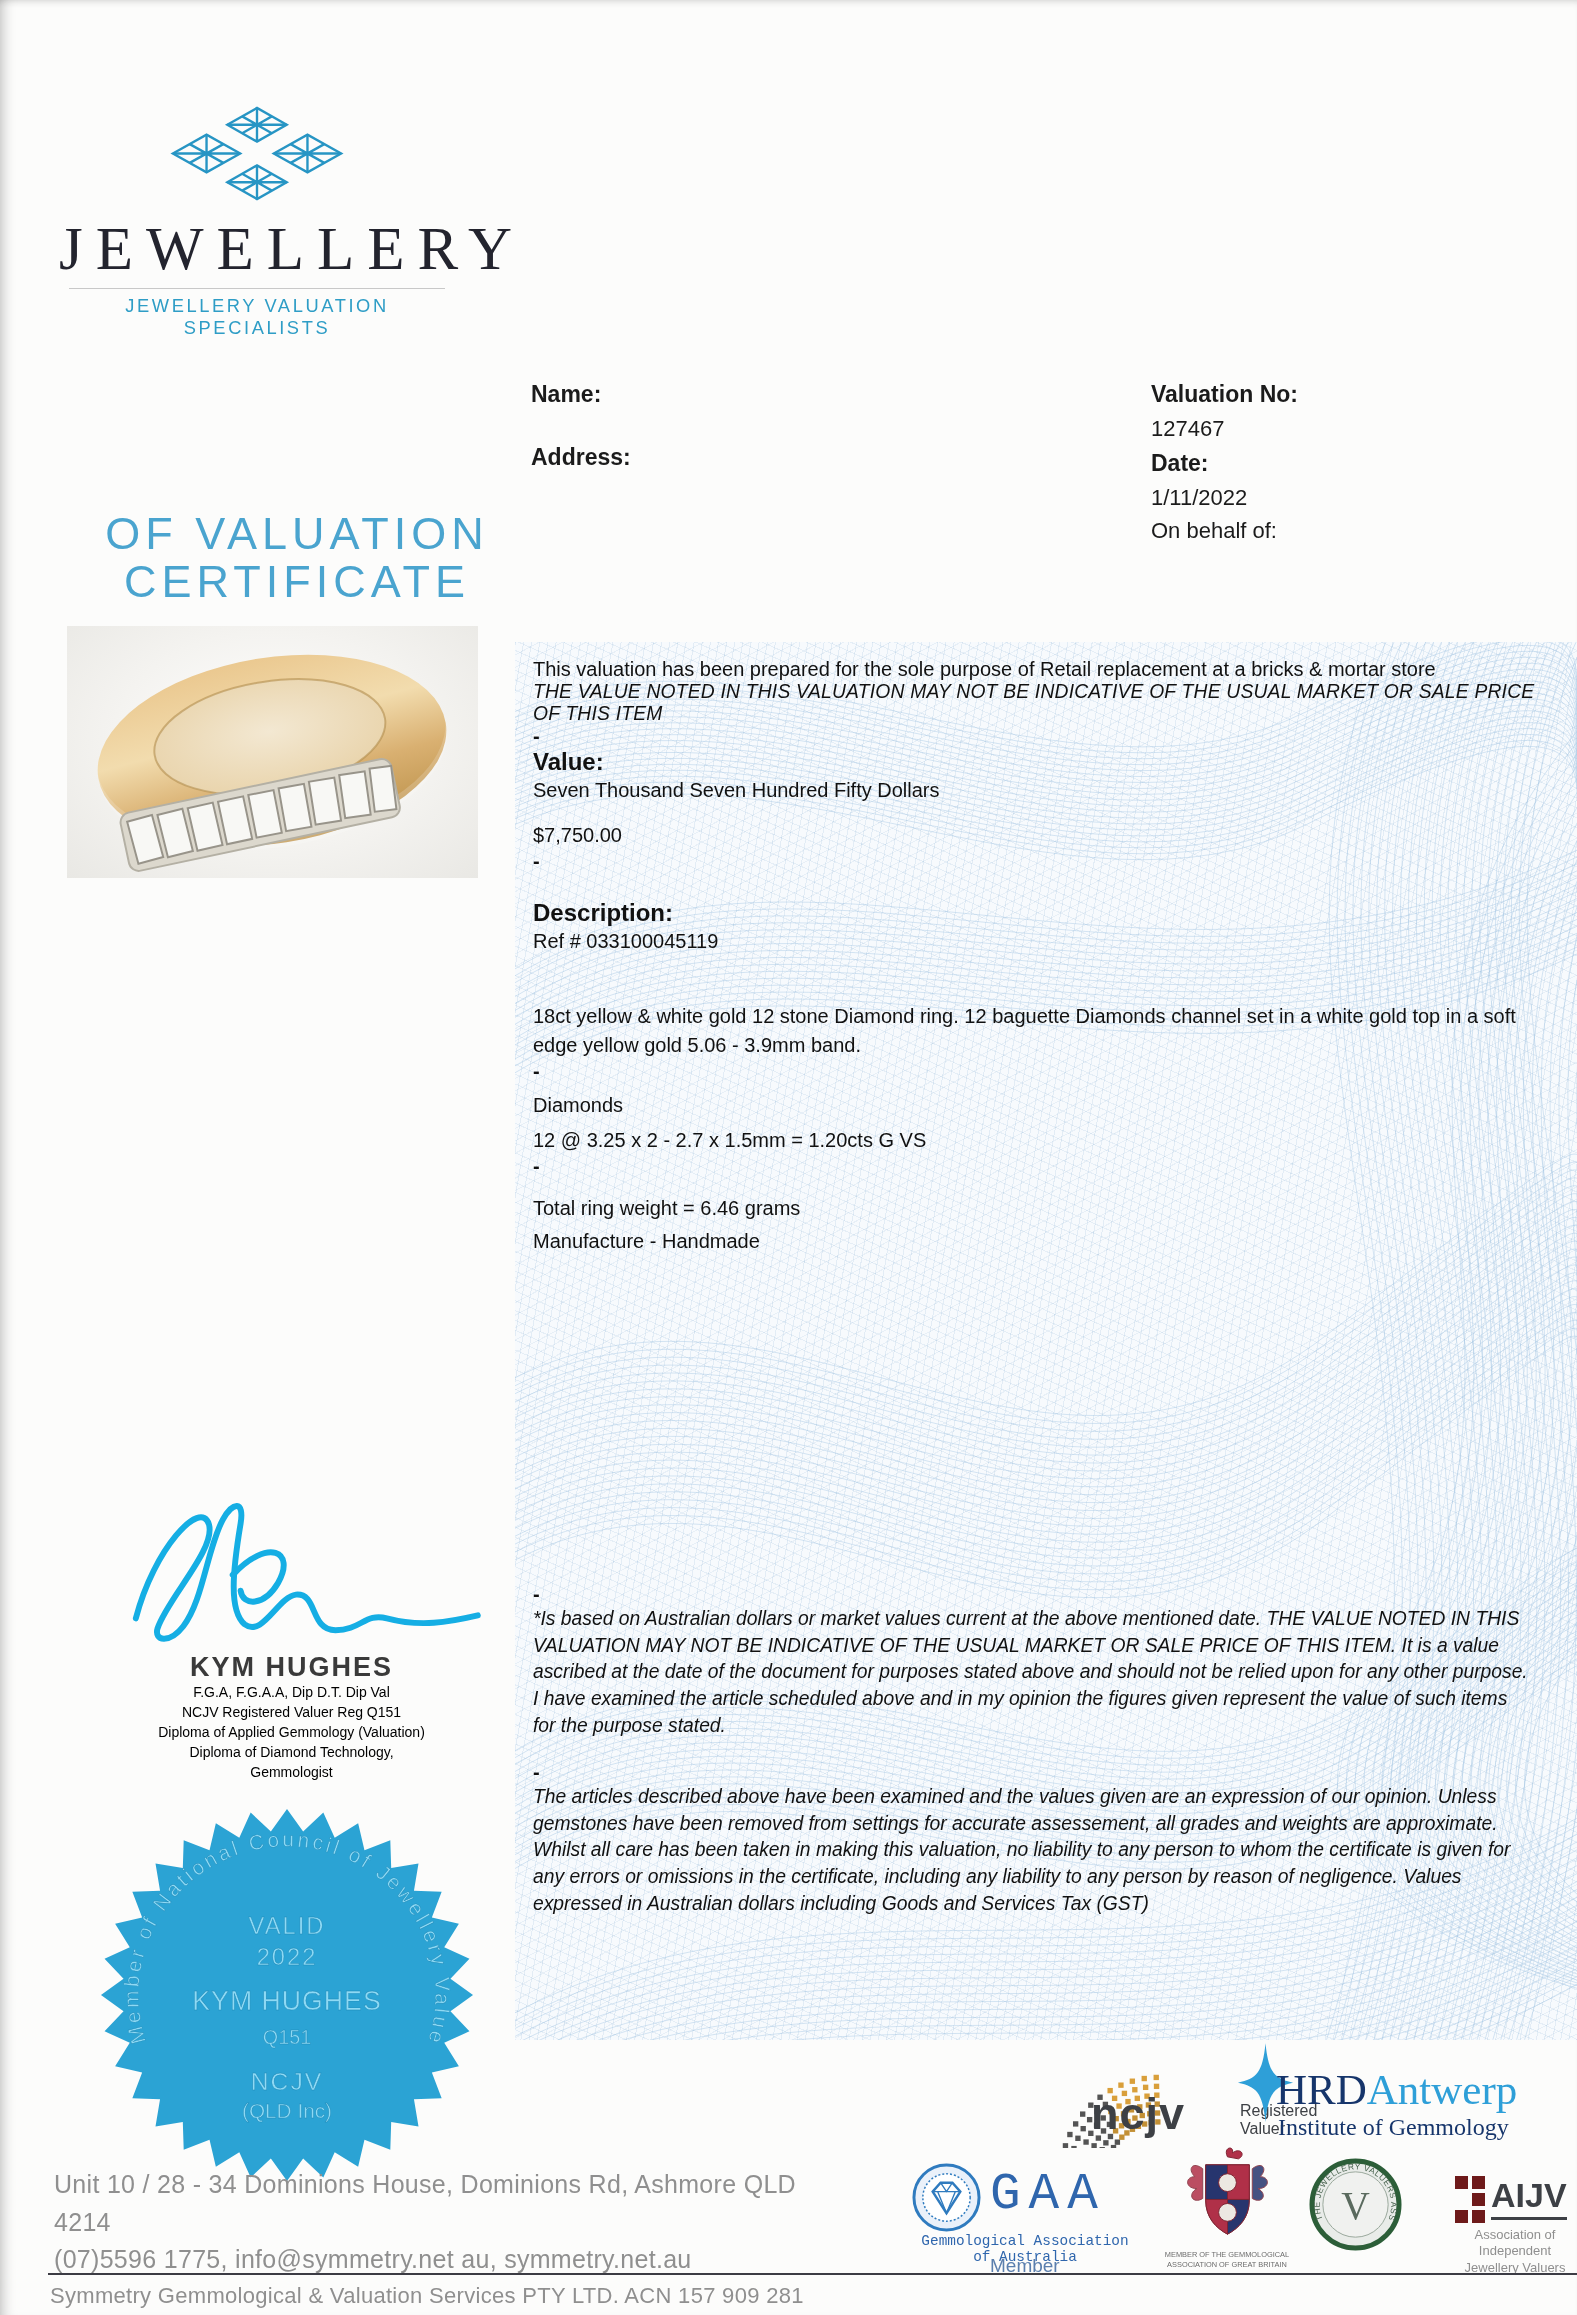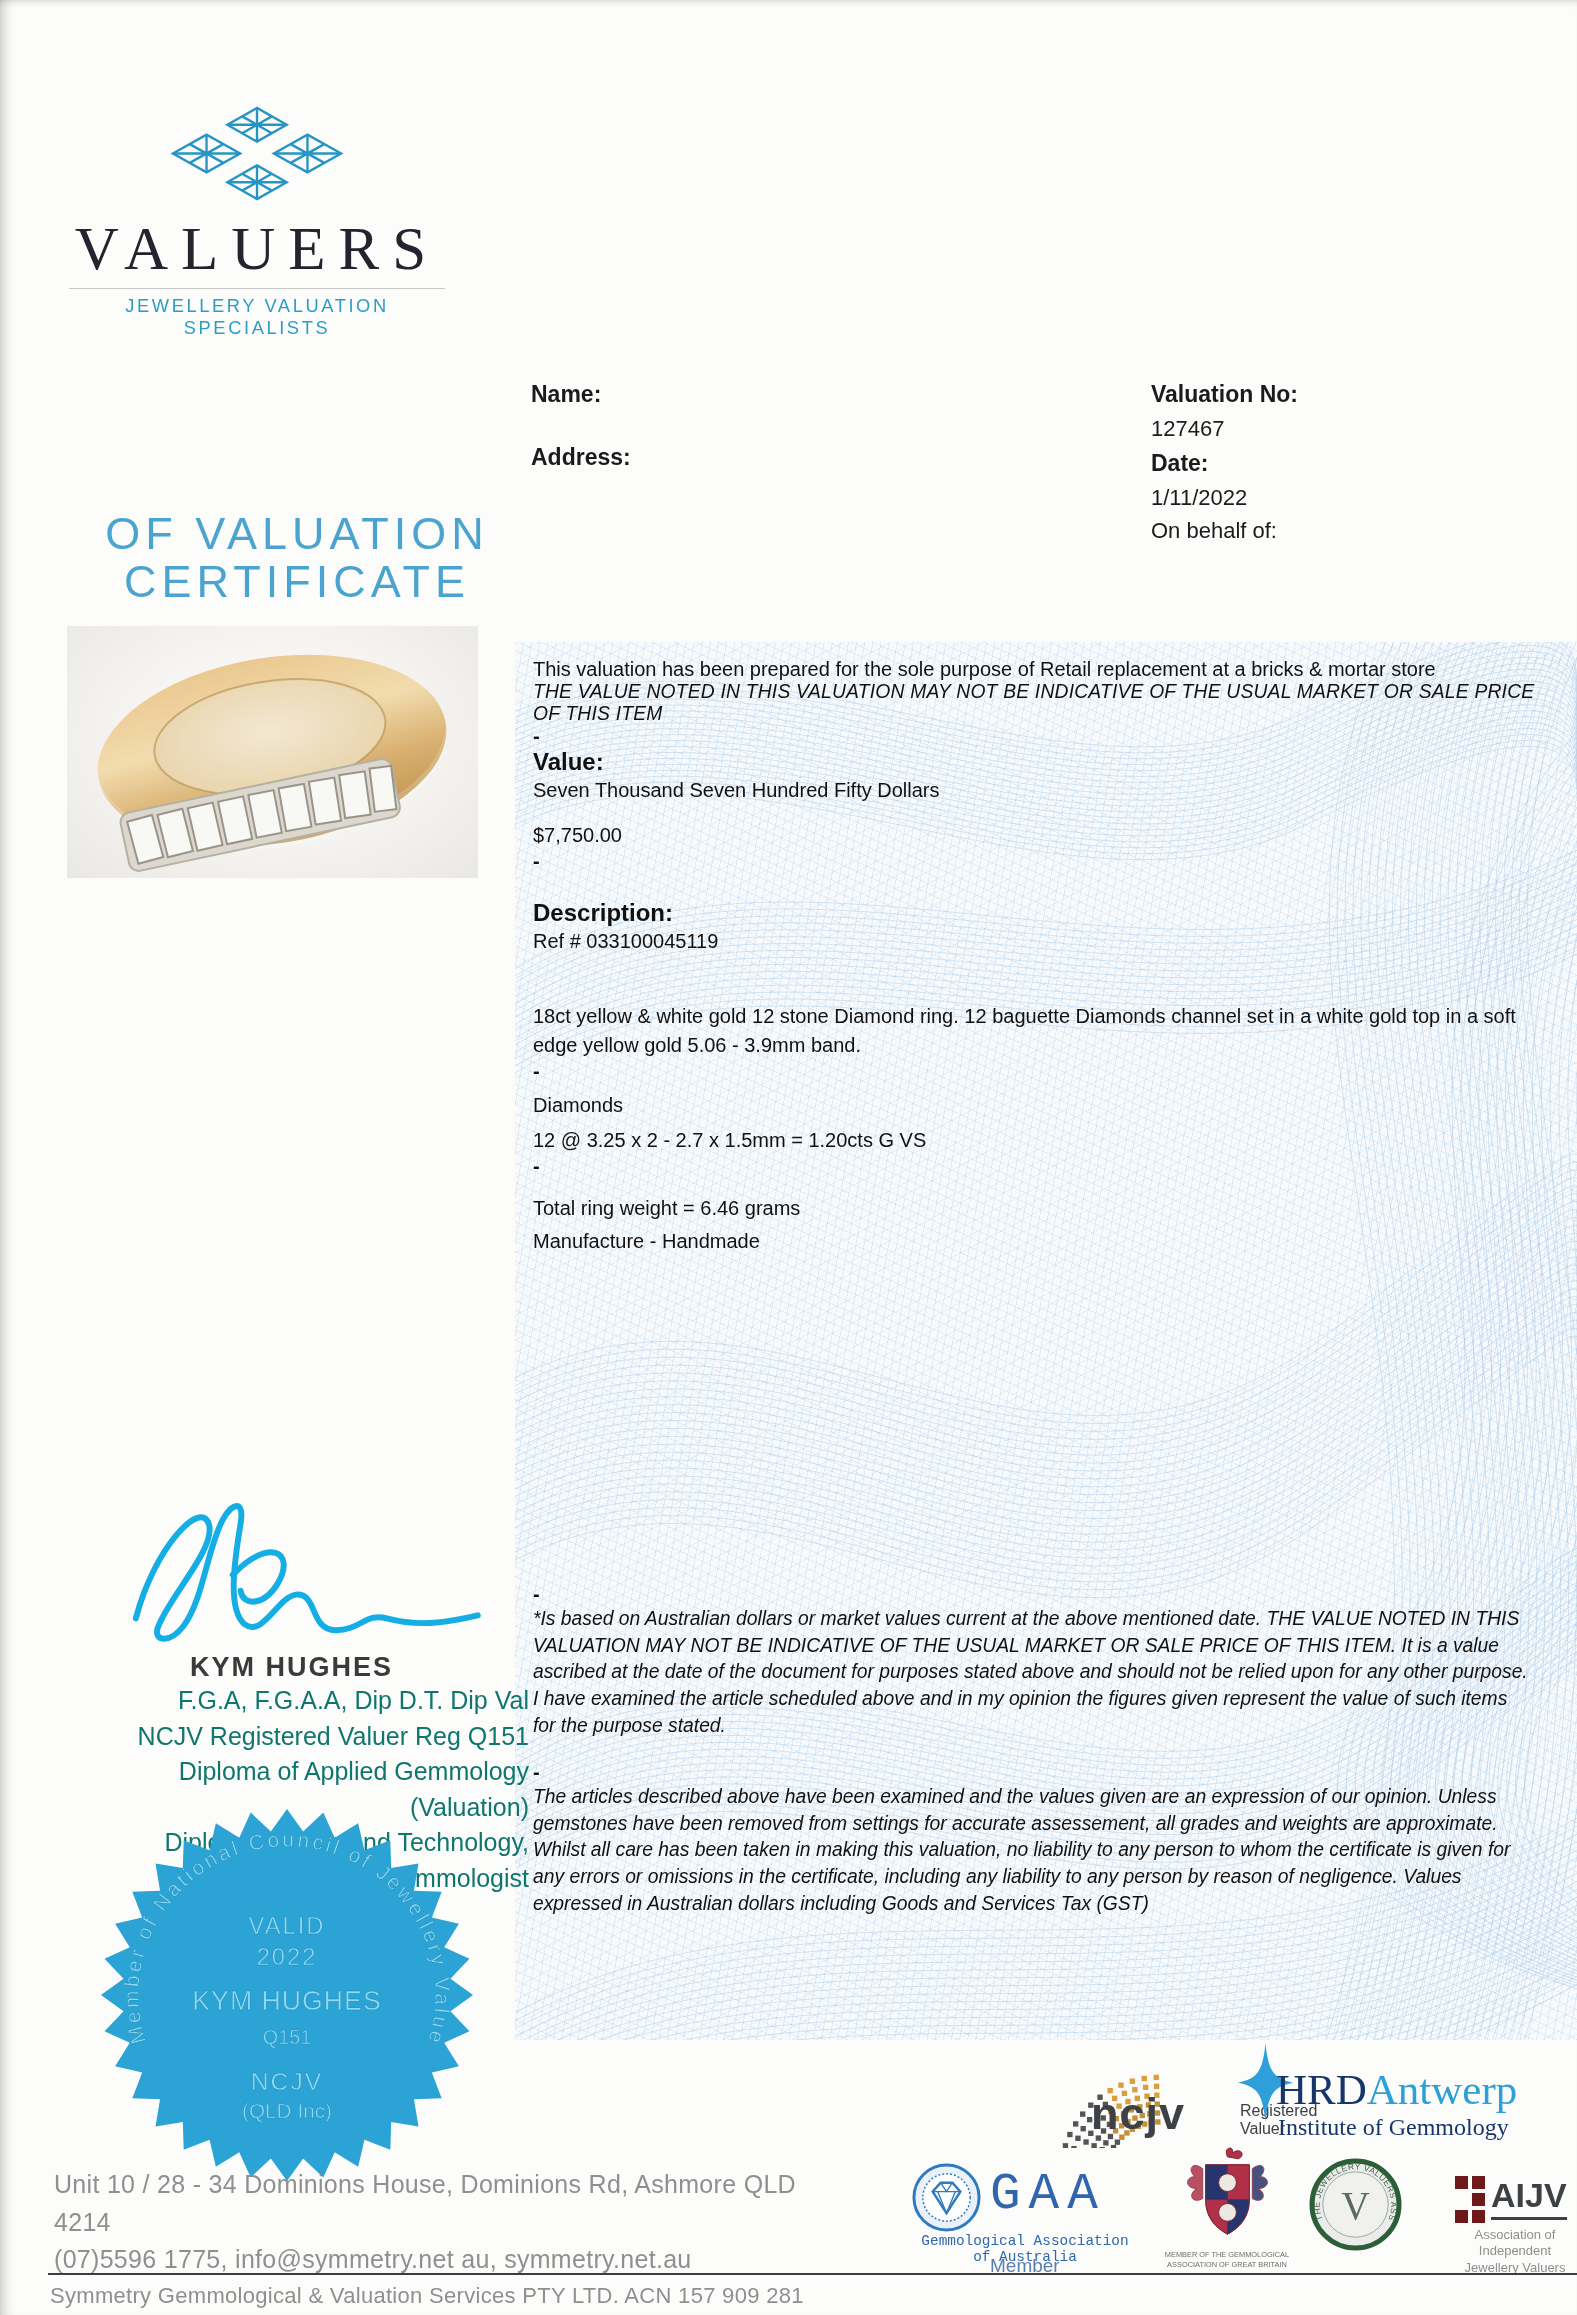--- a/index.html
+++ b/index.html
@@ -39,21 +39,21 @@
   .pt-disc{font-size:19.3px;font-style:italic;margin-top:13px;letter-spacing:0.2px;}
   .pt-dash{font-weight:bold;font-size:20px;margin-top:10px;}
   .pt-h{font-weight:bold;font-size:24px;margin-top:10px;}
   .pt-body{font-size:20px;margin-top:12px;line-height:1.45;}
   .pt-gap{height:327px;}
   .pt-note{font-size:19.3px;font-style:italic;line-height:1.38;margin-top:12px;max-width:1000px;}
 
   
   .valuer{left:54px;top:1480px;width:475px;text-align:center;}
   .valuer-name{font-weight:bold;font-size:27px;letter-spacing:2px;color:#3a3a3a;margin-top:4px;}
-  .valuer-cred{font-size:25px;color:#0f766e;line-height:1.42;text-align:right;}
+  .valuer-cred{font-size:14px;color:#000000;line-height:1.42;}
 
   
   .seal-wrap{left:99px;top:1807px;width:376px;height:376px;}
 
   
   .addr{left:54px;top:2166px;width:752px;color:#8f8f8f;font-size:25px;line-height:1.5;letter-spacing:0.3px;}
   .rule-bottom{left:48px;top:2273px;width:1530px;height:2px;background:#3c3c44;}
   .company{left:50px;top:2283px;width:891px;color:#8f8f8f;font-size:22px;letter-spacing:0.3px;}
 
   
@@ -96,21 +96,21 @@
         <g transform="translate(44,55)">
             <path d="M-34,0 L0,-19 L34,0 L0,19 Z"></path>
             <path d="M-34,0 L34,0 M0,-19 L0,19 M-17,-9.5 L17,9.5 M-17,9.5 L17,-9.5"></path>
           </g>
         <g transform="translate(146,55)">
             <path d="M-34,0 L0,-19 L34,0 L0,19 Z"></path>
             <path d="M-34,0 L34,0 M0,-19 L0,19 M-17,-9.5 L17,9.5 M-17,9.5 L17,-9.5"></path>
           </g>
       </g>
     </svg>
-    <div class="brand-name">VALUERS</div>
+    <div class="brand-name">JEWELLERY</div>
     <div class="brand-rule"></div>
     <div class="brand-tag">JEWELLERY VALUATION SPECIALISTS</div>
   </div>
 
   <div class="abs fld-label" style="left:531px;top:381px;">Name:</div>
   <div class="abs fld-label" style="left:531px;top:444px;">Address:</div>
   <div class="abs fld-label" style="left:1151px;top:381px;">Valuation No:</div>
   <div class="abs fld-value" style="left:1151px;top:416px;">127467</div>
   <div class="abs fld-label" style="left:1151px;top:450px;">Date:</div>
   <div class="abs fld-value" style="left:1151px;top:485px;">1/11/2022</div>

